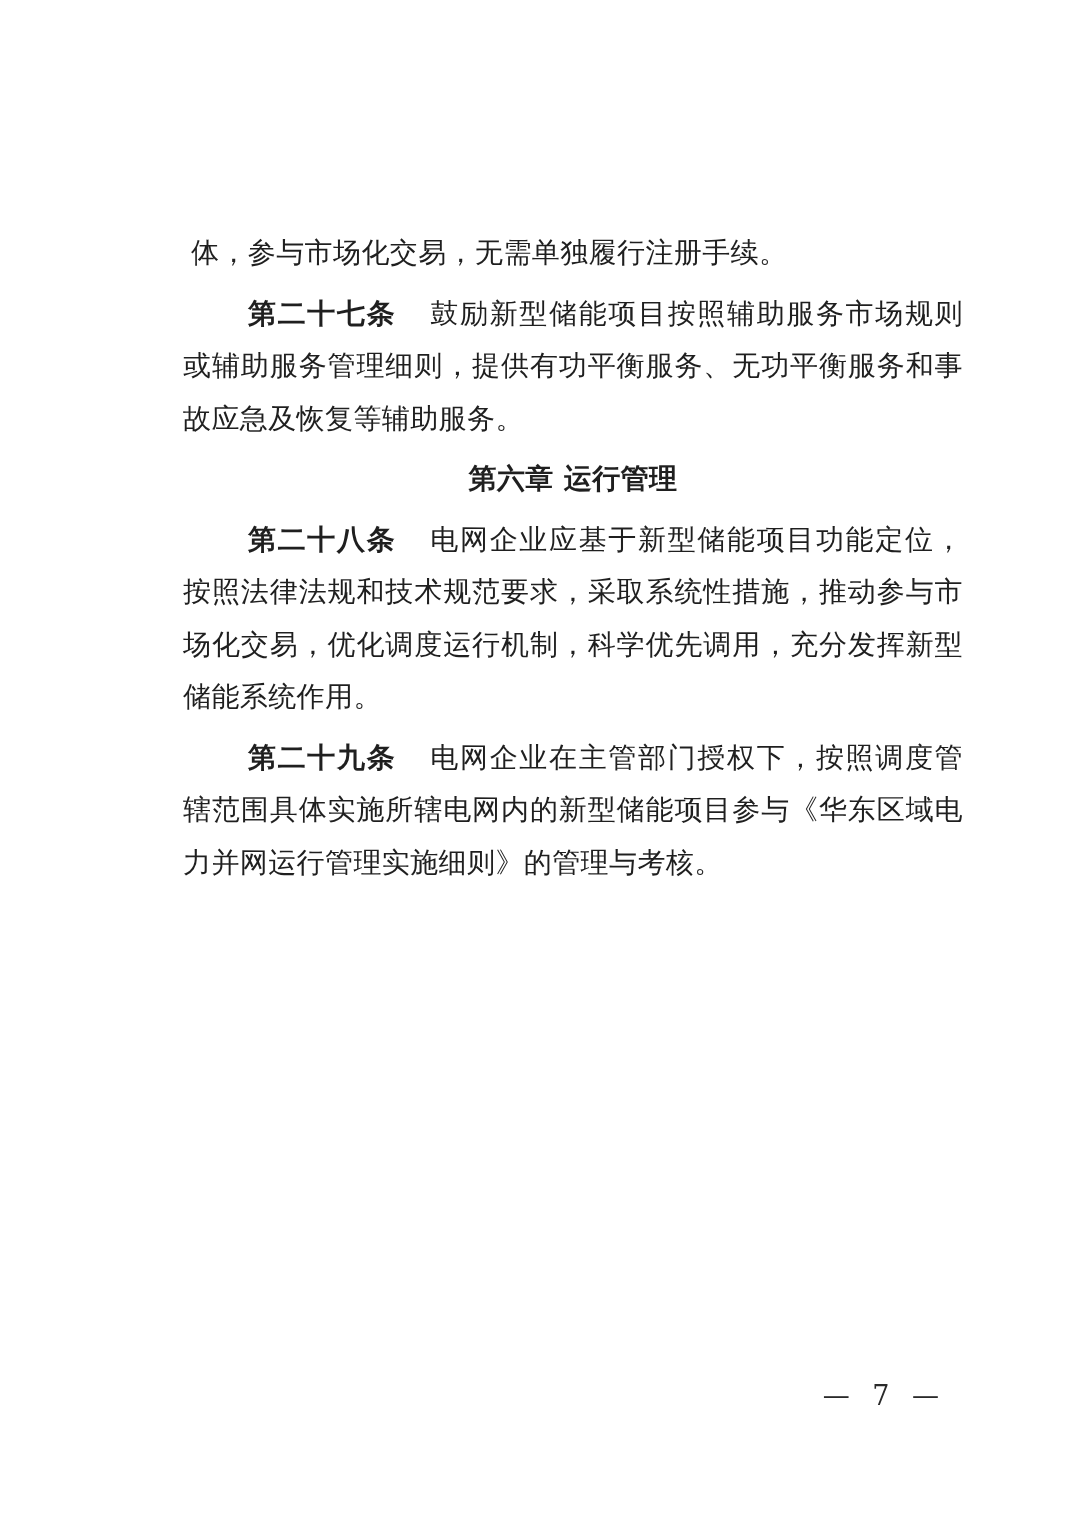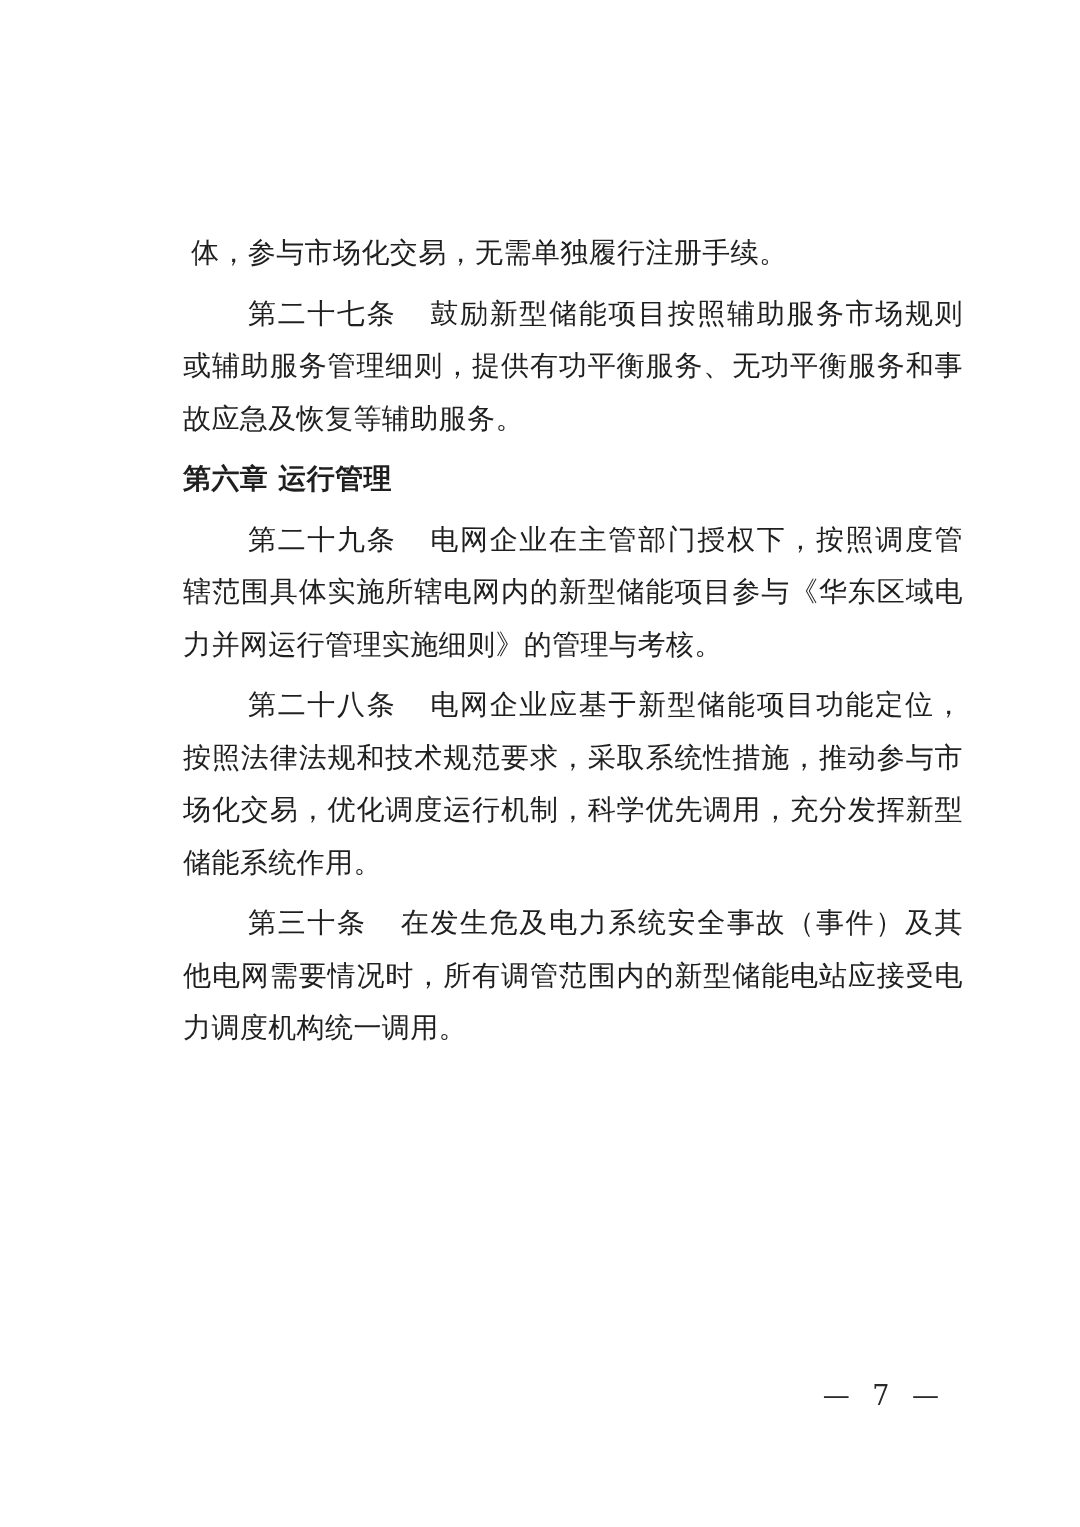--- a/index.html
+++ b/index.html
@@ -21,28 +21,28 @@
   }
   .content { width: 796px; }
   .para {
     font-size: 28px;
     line-height: 52.5px;
     letter-spacing: 0.4px;
     text-align: justify;
   }
   .para.indent { text-indent: 57px; }
   .lead {
-    font-weight: normal;
+    font-weight: bold;
     margin-right: 26px;
   }
   .heading {
     font-size: 28px;
     line-height: 52.5px;
     font-weight: bold;
-    text-align: left;
+    text-align: center;
     letter-spacing: 0.4px;
   }
   .footer {
     position: absolute;
     top: 1349px;
     right: 139px;
     font-size: 27px;
     line-height: 30px;
     letter-spacing: 2px;
     word-spacing: 10px;
@@ -50,18 +50,17 @@
   }
 </style>
 </head>
 <body>
 
 <div class="page">
   <div class="content">
       <div class="para"><span>体，参与市场化交易，无需单独履行注册手续。</span></div>
       <div class="para indent"><span class="lead">第二十七条</span><span>鼓励新型储能项目按照辅助服务市场规则或辅助服务管理细则，提供有功平衡服务、无功平衡服务和事故应急及恢复等辅助服务。</span></div>
       <div class="heading">第六章 运行管理</div>
+      <div class="para indent"><span class="lead">第二十八条</span><span>电网企业应基于新型储能项目功能定位，按照法律法规和技术规范要求，采取系统性措施，推动参与市场化交易，优化调度运行机制，科学优先调用，充分发挥新型储能系统作用。</span></div>
       <div class="para indent"><span class="lead">第二十九条</span><span>电网企业在主管部门授权下，按照调度管辖范围具体实施所辖电网内的新型储能项目参与《华东区域电力并网运行管理实施细则》的管理与考核。</span></div>
-      <div class="para indent"><span class="lead">第二十八条</span><span>电网企业应基于新型储能项目功能定位，按照法律法规和技术规范要求，采取系统性措施，推动参与市场化交易，优化调度运行机制，科学优先调用，充分发挥新型储能系统作用。</span></div>
-      <div class="para indent"><span class="lead">第三十条</span><span>在发生危及电力系统安全事故（事件）及其他电网需要情况时，所有调管范围内的新型储能电站应接受电力调度机构统一调用。</span></div>
     </div>
   <div class="footer">— 7 —</div>
 </div>
 
 </body></html>

